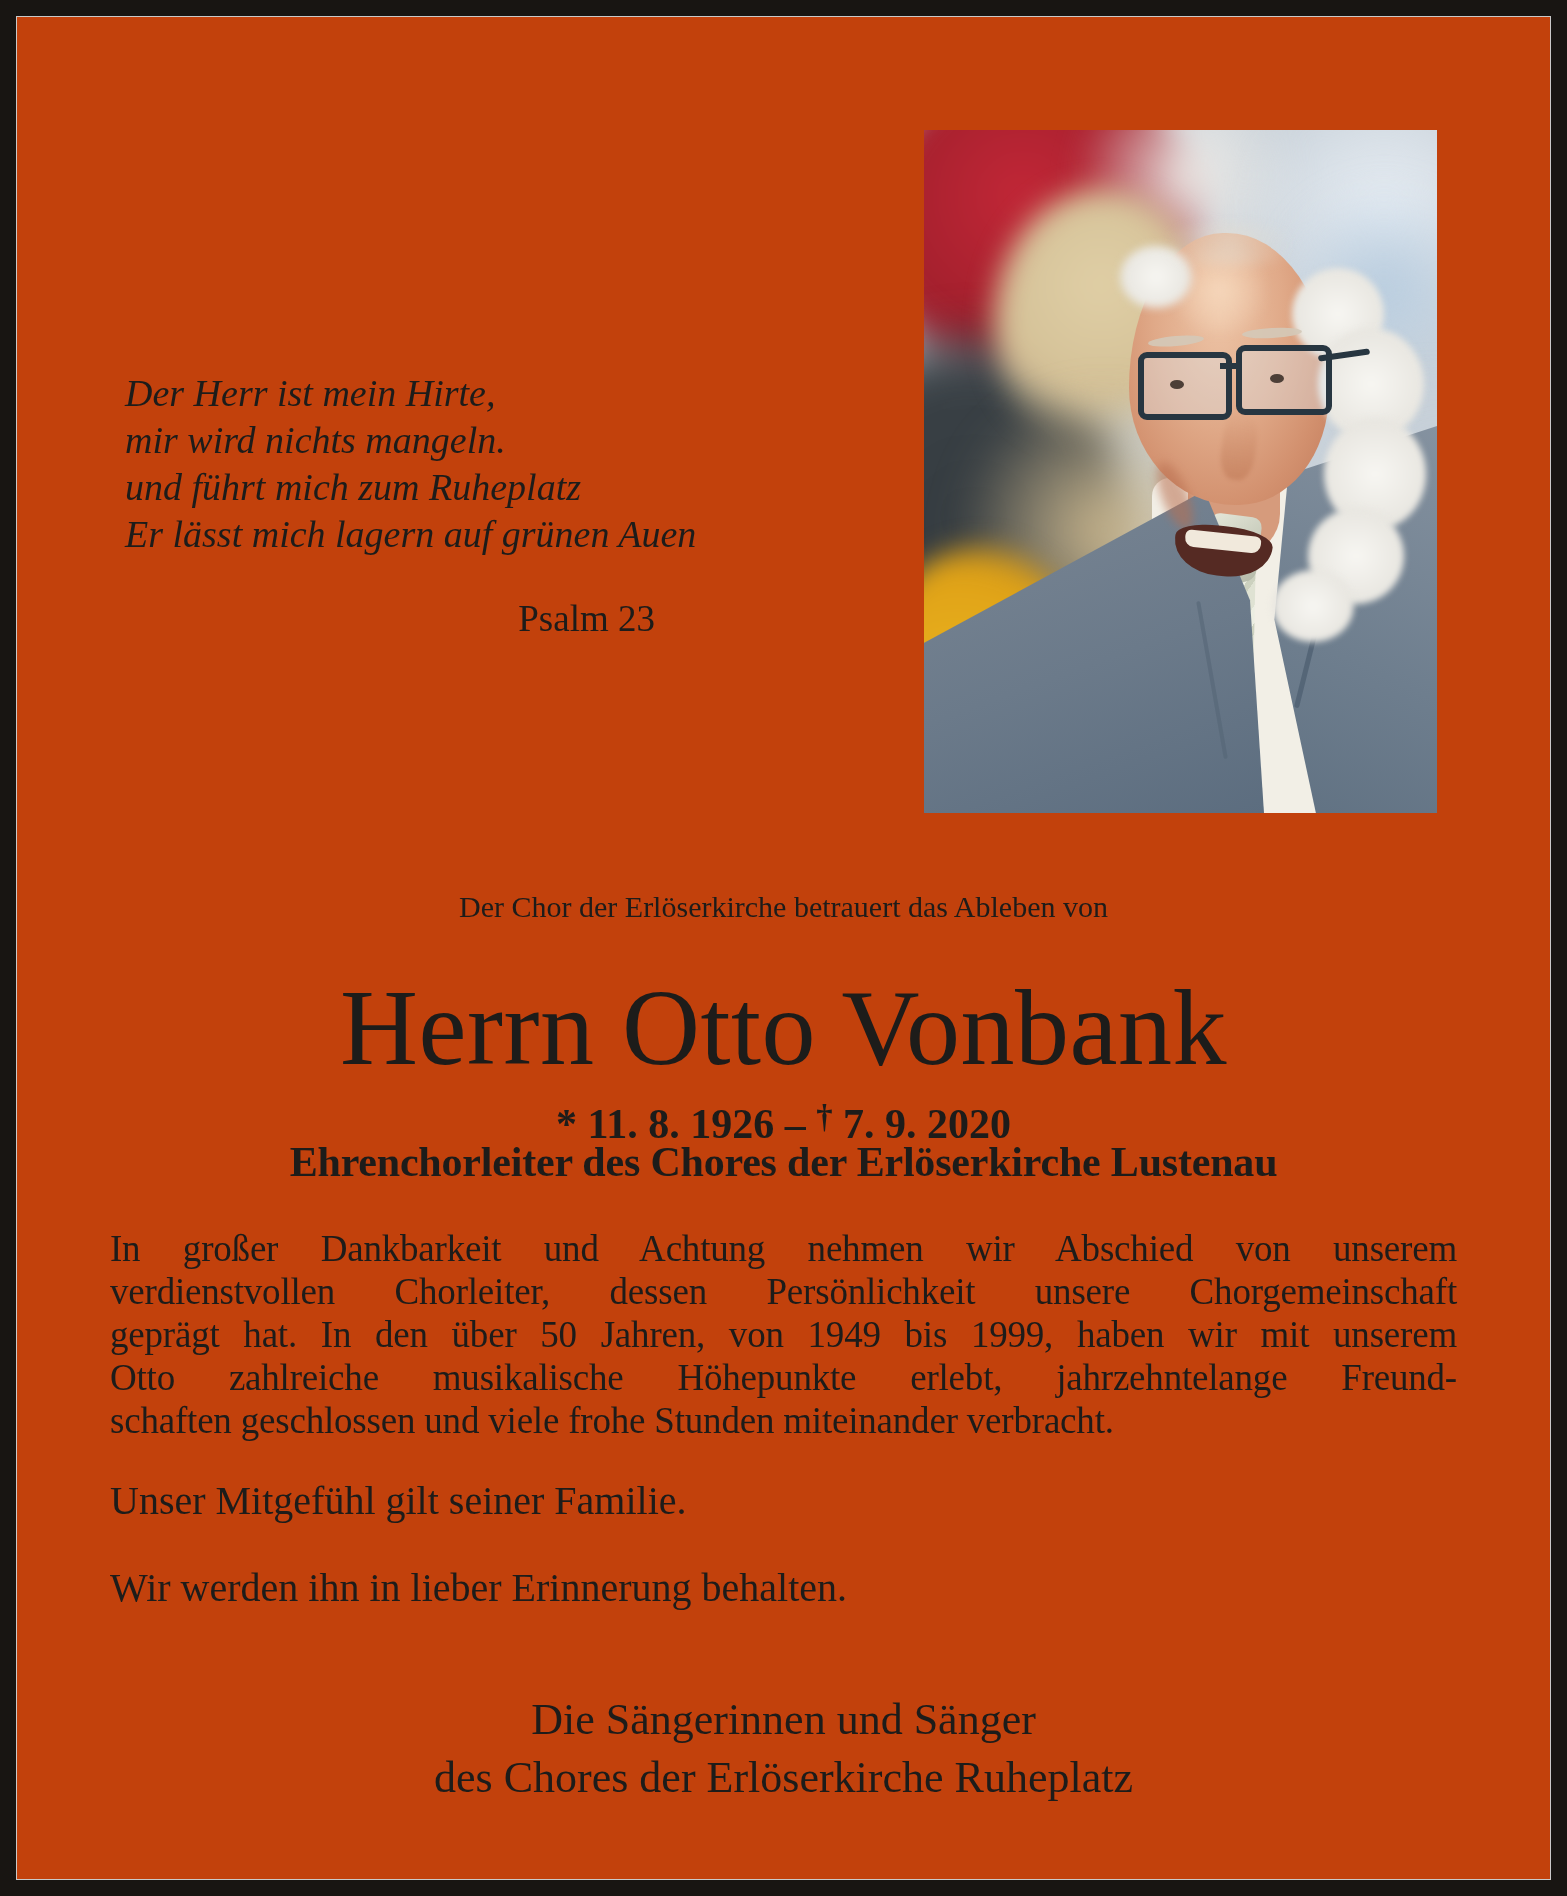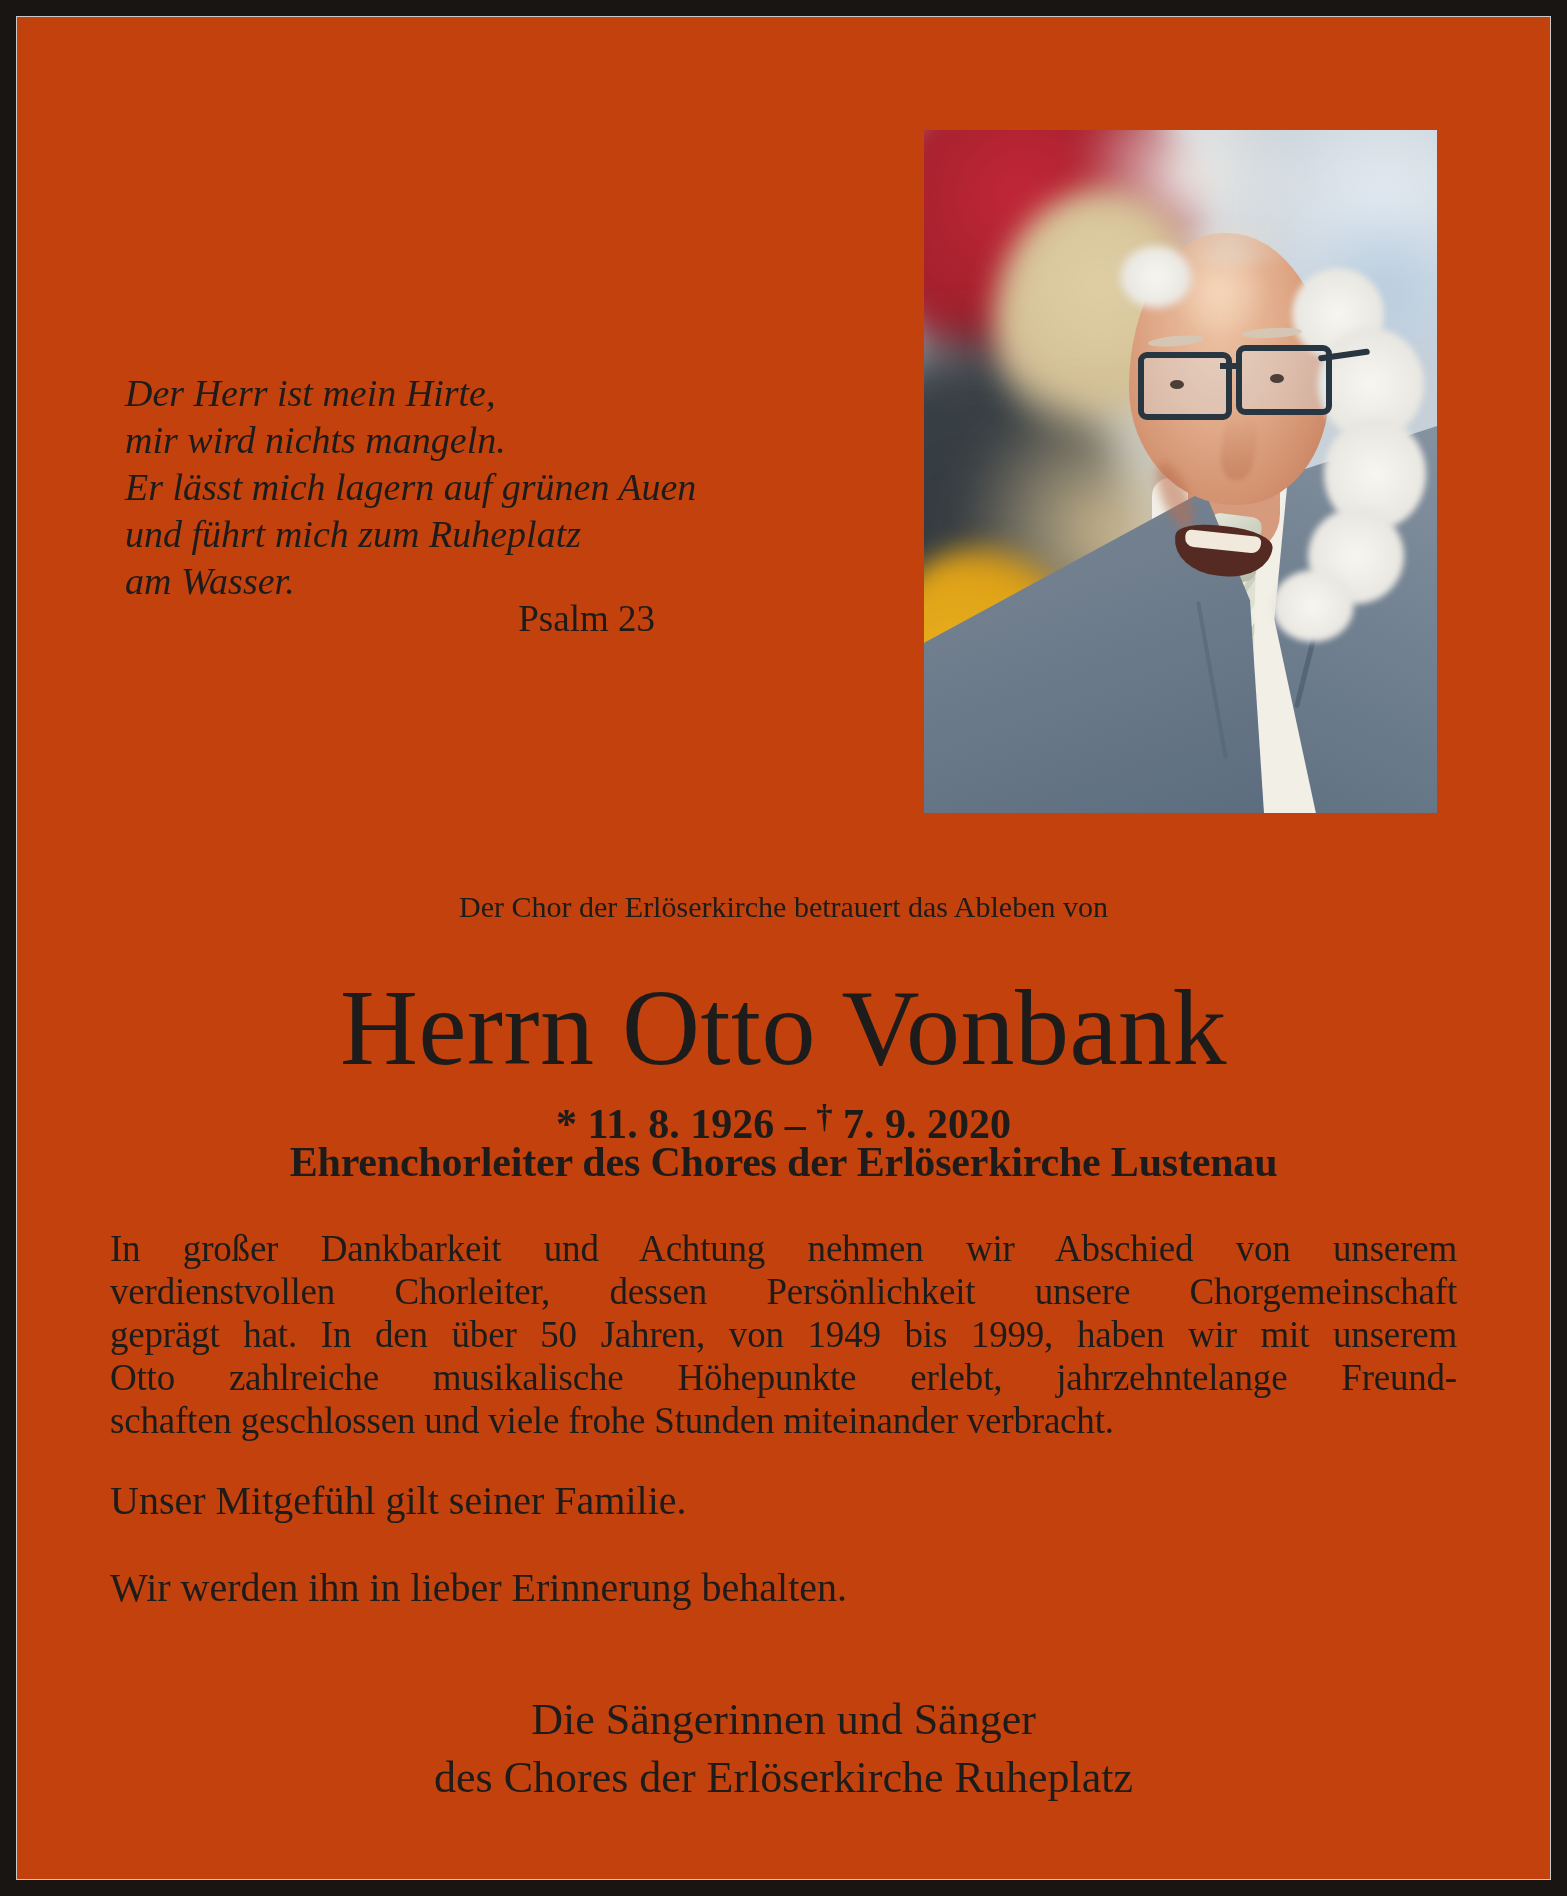--- a/index.html
+++ b/index.html
@@ -142,23 +142,22 @@
 </style>
 </head>
 <body>
 
 <div class="page">
   <div class="frame"></div>
 
   <div class="psalm">
     <div>Der Herr ist mein Hirte,</div>
     <div>mir wird nichts mangeln.</div>
+    <div>und führt mich zum Ruheplatz</div>
     <div>Er lässt mich lagern auf grünen Auen</div>
-    <div>und führt mich zum Ruheplatz</div>
-    <div>am Wasser.</div>
   </div>
   <div class="psalm-attr">Psalm 23</div>
 
   <div class="photo">
     <div class="ph-blob ph-red"></div>
     <div class="ph-blob ph-white-top"></div>
     <div class="ph-blob ph-dark"></div>
     <div class="ph-blob ph-beige-head"></div>
     <div class="ph-blob ph-beige-body"></div>
     <div class="ph-blob ph-blue-tr"></div>

